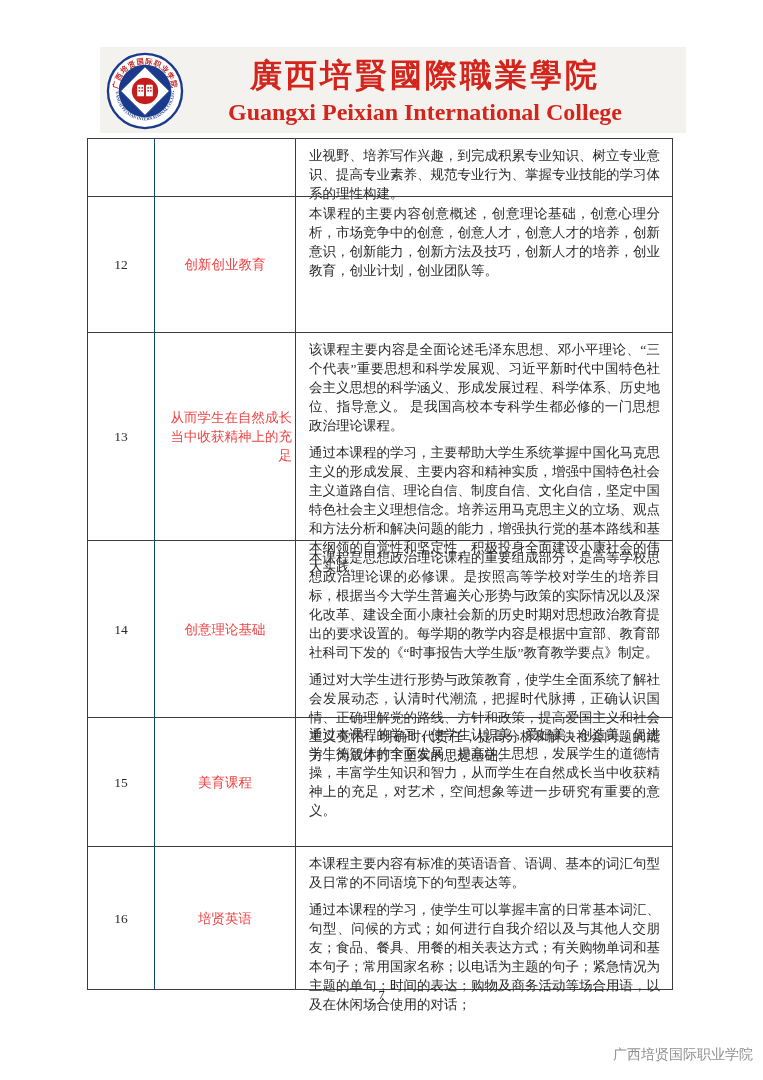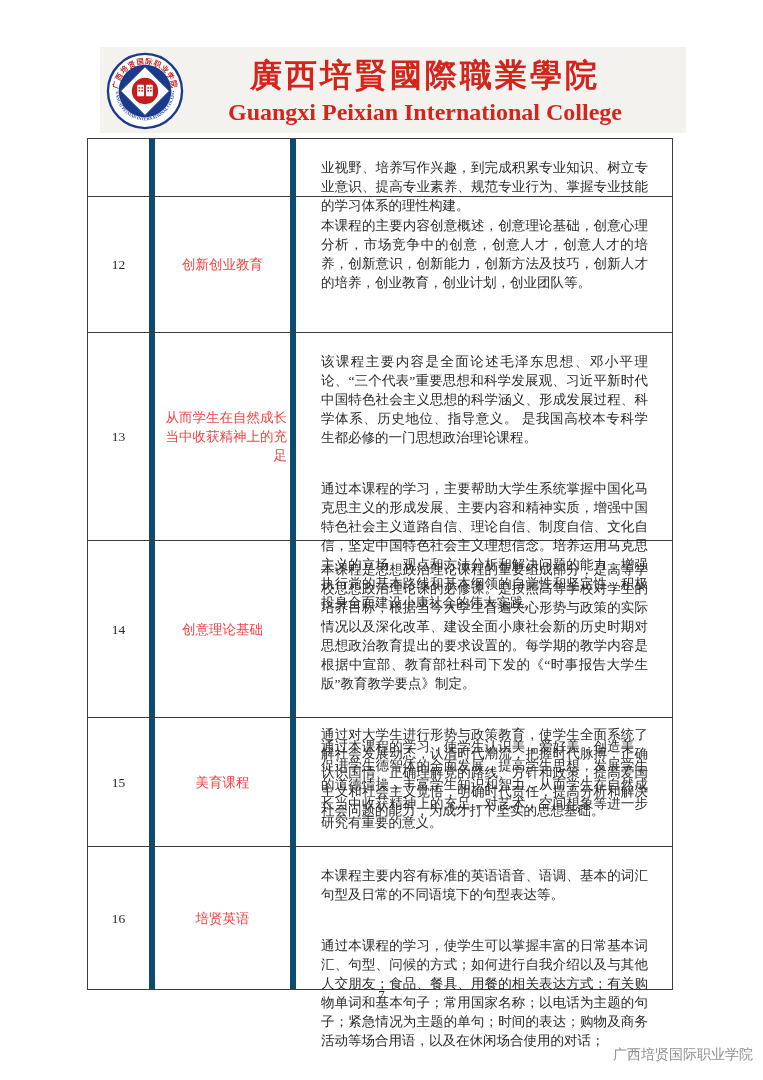--- a/index.html
+++ b/index.html
@@ -28,35 +28,35 @@
     font-family:"Liberation Serif","DejaVu Serif",serif;
   }
   
   .course-table{
     position:absolute;left:87px;top:138px;width:586px;
     border:1px solid #3c3c3c;box-sizing:border-box;
     font-size:13.5px;line-height:19px;
   }
   .t-row{display:grid;grid-template-columns:67px 141px 1fr;border-bottom:1px solid #3c3c3c;}
   .t-row:last-child{border-bottom:none;}
-  .cell{border-right:6px solid #0c4a6e;box-sizing:border-box;min-height:100%;}
+  .cell{border-right:1px solid #0c4a6e;box-sizing:border-box;min-height:100%;}
   .cell:last-child{border-right:none;}
   .cell-no{
     display:flex;align-items:center;justify-content:center;
     font-size:13.5px;color:#2a2a2a;
   }
   .cell-name{
     display:flex;align-items:center;justify-content:center;text-align:right;
     padding:2px 3px;color:#ef4444;
   }
   .cell-desc{
     padding:3px 8px 3px 9px;text-align:justify;color:#2a2a2a;
     display:flex;flex-direction:column;justify-content:flex-start;
   }
-  .cell-desc p{margin:16px;}
+  .cell-desc p{margin:4px;}
   .h-cont{height:57px;}
   .h-r12{height:135px;}
   .h-r13{height:207px;}
   .h-r14{height:176px;}
   .h-r15{height:128px;}
   .h-r16{height:142px;}
   
   .page-number{
     position:absolute;left:0;top:987px;width:763px;text-align:center;
     font-size:13px;color:#222;

